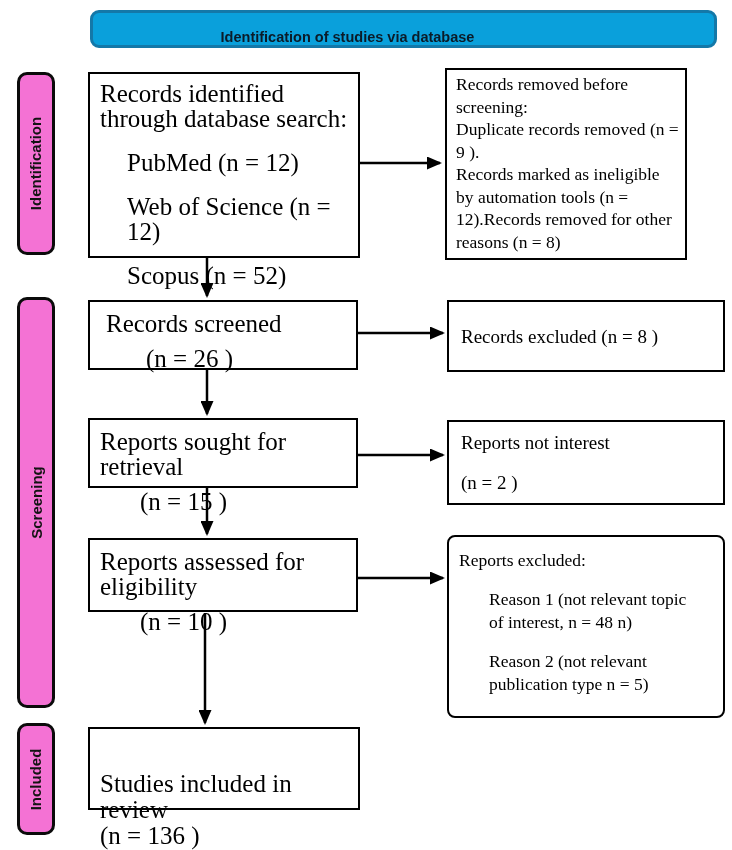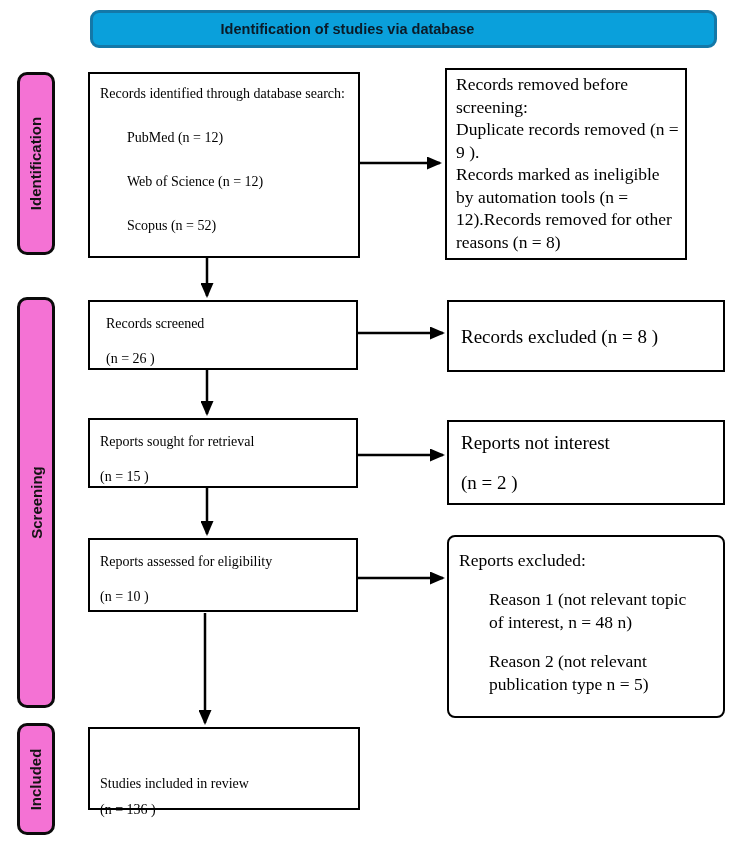--- a/index.html
+++ b/index.html
@@ -4,47 +4,47 @@
 <style>
   html,body{margin:0;padding:0;background:#ffffff;}
   .canvas{
     position:relative;width:732px;height:850px;background:#ffffff;
     font-family:"Liberation Serif", serif;color:#000;overflow:hidden;
   }
   
   .banner{
     position:absolute;left:90px;top:10px;width:627px;height:38px;
     box-sizing:border-box;background:#0AA0DB;border:3px solid #1478A8;border-radius:9px;
-    display:flex;align-items:center;justify-content:center;padding-right:112px;
+    display:flex;align-items:flex-end;justify-content:center;padding-right:112px;
     font-family:"Liberation Sans", sans-serif;font-weight:bold;font-size:14.5px;color:#0b1b28;
   }
   
   .stage{
     position:absolute;left:17px;width:38px;box-sizing:border-box;
     background:#F472D4;border:3.5px solid #0b0b0b;border-radius:10px;
     display:flex;align-items:center;justify-content:center;
   }
   .stage .vtext{
     transform:rotate(-90deg);white-space:nowrap;
     font-family:"Liberation Sans", sans-serif;font-weight:bold;font-size:15px;color:#131313;
   }
   .stage-identification{top:72px;height:183px;}
   .stage-screening{top:297px;height:411px;}
   .stage-included{top:723px;height:112px;}
   
   .fbox{
     position:absolute;box-sizing:border-box;background:#ffffff;
-    border:2.5px solid #000;font-size:14px;line-height:25px;
+    border:2.5px solid #000;font-size:25px;line-height:25px;
   }
   .box-identified{left:88px;top:72px;width:272px;height:186px;padding:7px 4px 0 10px;}
   .box-identified .db-item{margin:19px 0 0 27px;}
   .box-removed{left:445px;top:68px;width:242px;height:192px;padding:3px 6px 0 9px;
     font-size:17.5px;line-height:22.5px;}
   .box-screened{left:88px;top:300px;width:270px;height:70px;padding:9px 4px 0 16px;}
-  .box-screened .count,.box-sought .count,.box-assessed .count{margin-top:10px;}
+  .box-screened .count,.box-sought .count,.box-assessed .count{margin-top:10px;margin-left:40px;}
   .box-records-excluded{left:447px;top:300px;width:278px;height:72px;box-sizing:border-box;
     display:flex;align-items:center;padding-left:12px;font-size:19px;}
   .box-sought{left:88px;top:418px;width:270px;height:70px;padding:9px 4px 0 10px;}
   .box-not-retrieved{left:447px;top:420px;width:278px;height:85px;padding:8px 6px 0 12px;font-size:19px;}
   .box-not-retrieved .count{margin-top:15px;}
   .box-assessed{left:88px;top:538px;width:270px;height:74px;padding:9px 2px 0 10px;}
   .box-reports-excluded{left:447px;top:535px;width:278px;height:183px;padding:12px 6px 0 10px;
     font-size:17.5px;line-height:23px;border-radius:8px;}
   .box-reports-excluded .reason{margin:16px 0 0 30px;max-width:212px;}
   .box-included{left:88px;top:727px;width:272px;height:83px;padding:42px 4px 0 10px;line-height:26px;}

